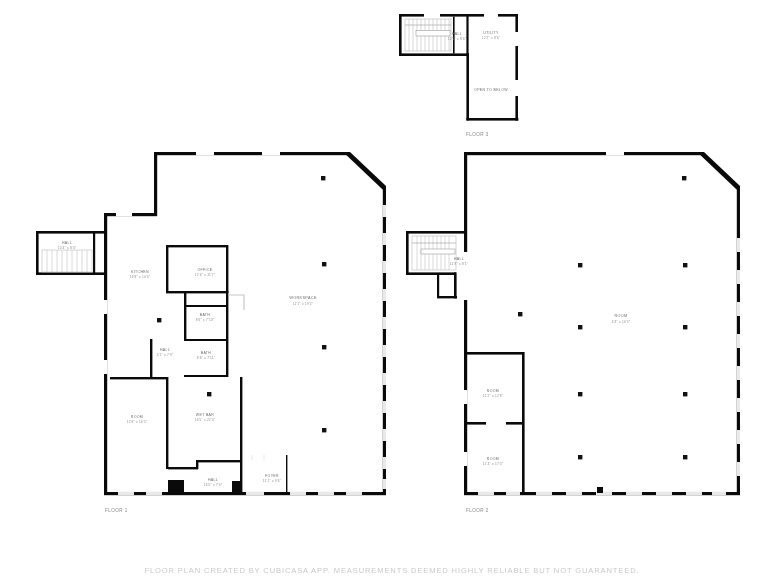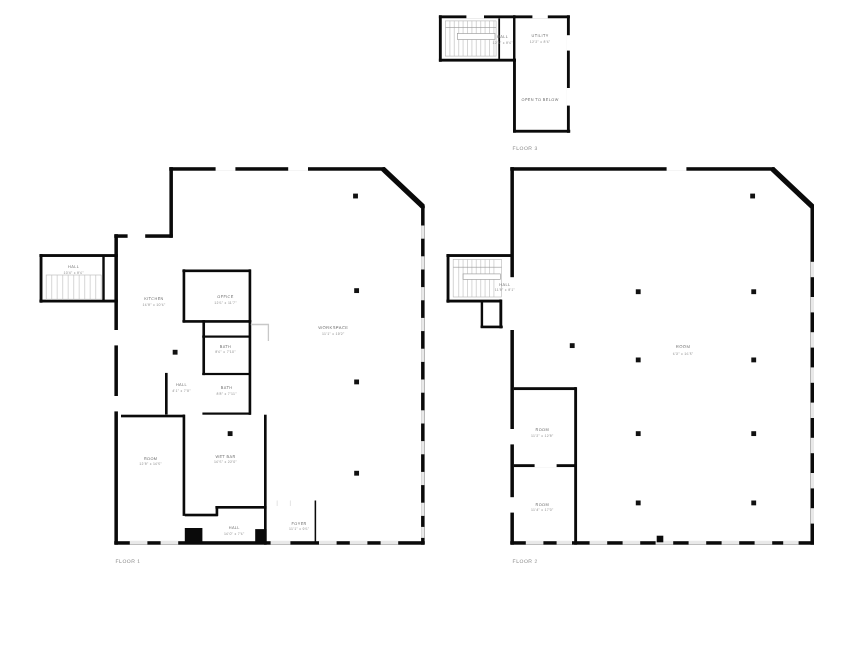--- a/index.html
+++ b/index.html
@@ -378,14 +378,15 @@
   <div class="room-label" style="left:493px;top:394px;">
     <span class="nm">ROOM</span>
     <span class="dm">11'2" x 12'8"</span>
   </div>
   <div class="room-label" style="left:493px;top:462px;">
     <span class="nm">ROOM</span>
     <span class="dm">11'4" x 17'0"</span>
   </div>
   <div class="floor-caption" style="left:466px;top:508px;">FLOOR 2</div>
 
+  <div class="footer">FLOOR PLAN CREATED BY CUBICASA APP. MEASUREMENTS DEEMED HIGHLY RELIABLE BUT NOT GUARANTEED.</div>
 
 </div>
 
 </body></html>

